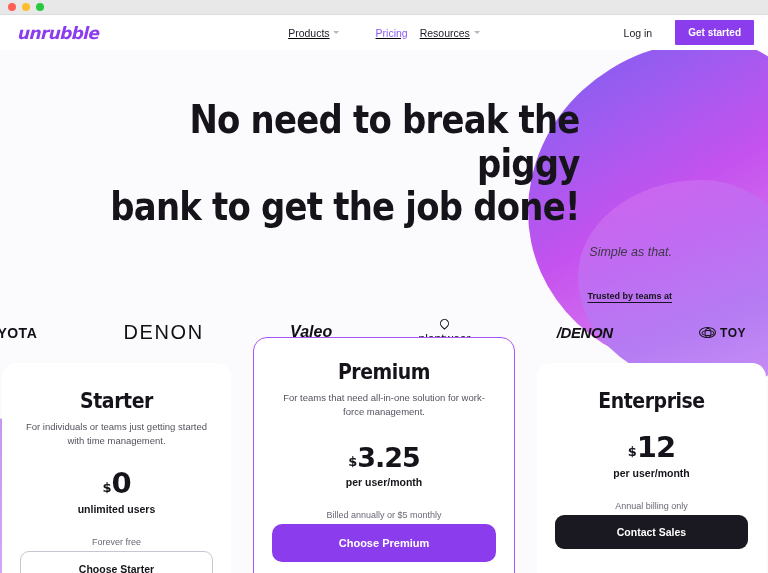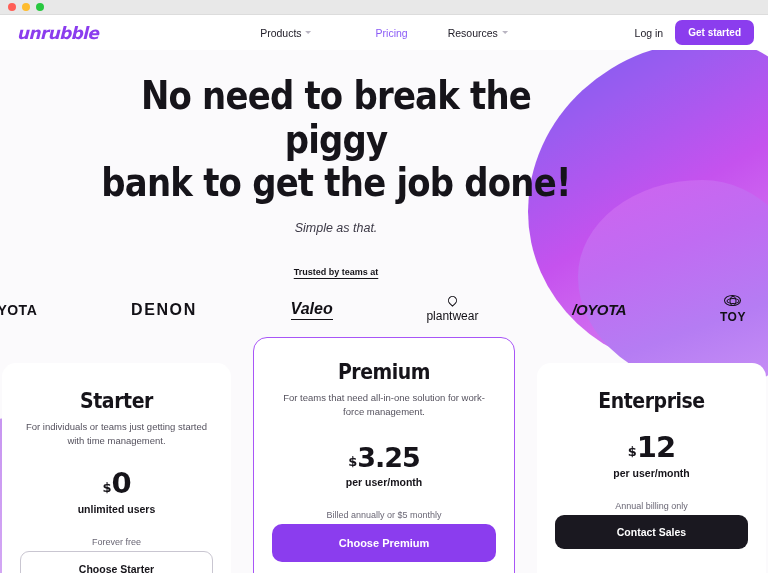--- a/index.html
+++ b/index.html
@@ -89,25 +89,26 @@
     font-weight: 700;
     font-size: 17px;
     color: #8b3dee;
     letter-spacing: -0.6px;
     font-style: italic;
     transform: skewX(-3deg);
   }
   .nav {
     display: flex;
     align-items: center;
-    gap: 40px;
+    gap: 12px;
     margin: 0 auto;
     position: absolute;
     left: 50%;
     transform: translateX(-50%);
+    text-decoration: underline;
   }
   .nav-item {
     font-size: 10.5px;
     color: #23202b;
     display: flex;
     align-items: center;
     gap: 4px;
     cursor: pointer;
     white-space: nowrap;
   }
@@ -116,47 +117,47 @@
     display: inline-block;
     width: 0; height: 0;
     border-left: 3px solid transparent;
     border-right: 3px solid transparent;
     border-top: 3.5px solid #b9b5c2;
   }
   .header-right {
     margin-left: auto;
     display: flex;
     align-items: center;
-    gap: 12px;
+    gap: 23px;
   }
   .login-link {
     font-size: 10.5px;
     color: #23202b;
     cursor: pointer;
   }
   .cta-btn {
     background: #8b3dee;
     color: #ffffff;
     font-size: 10px;
     font-weight: 700;
     border: none;
-    border-radius: 7px;
+    border-radius: 1px;
     padding: 7px 13px;
     cursor: pointer;
     font-family: "Liberation Sans", sans-serif;
     white-space: nowrap;
   }
 
   
   .hero {
     position: absolute;
-    top: 44px; left: 0;
+    top: 68px; left: 0;
     width: 672px;
     z-index: 20;
-    text-align: center;
+    text-align: right;
     padding-top: 30px;
   }
   .headline {
     font-family: "DejaVu Sans", sans-serif;
     font-weight: 700;
     font-size: 39px;
     line-height: 1.12;
     color: #16141a;
     letter-spacing: -0.9px;
     transform: scaleX(0.87);
@@ -193,29 +194,29 @@
   .brand {
     font-size: 14px;
     font-weight: 700;
     color: #121016;
     letter-spacing: 0.5px;
     display: flex;
     align-items: center;
     gap: 4px;
     white-space: nowrap;
   }
-  .brand.denon { font-weight: 700; font-size: 16px; letter-spacing: 1.6px; }
+  .brand.denon { font-weight: 400; font-size: 20px; letter-spacing: 1.6px; }
   .brand.valeo {
     font-size: 16px; font-weight: 700; letter-spacing: 0;
     border-bottom: 1.6px solid #121016;
     padding-bottom: 1px; font-style: italic;
   }
   .brand.plantwear { font-size: 12px; font-weight: 500; letter-spacing: 0; flex-direction: column; }
   .brand.stiga { font-style: italic; font-size: 15px; letter-spacing: -0.4px; }
-  .brand.toy { font-size: 12px; flex-direction: column; }
+  .brand.toy { font-size: 12px; }
   .toyota-mark {
     width: 17px; height: 11px;
     border: 1.4px solid #121016;
     border-radius: 50%;
     position: relative;
     flex: none;
   }
   .toyota-mark::before {
     content: "";
     position: absolute;
@@ -404,21 +405,21 @@
         <span>DENON</span>
       </div>
       <div class="brand valeo">
         <span>Valeo</span>
       </div>
       <div class="brand plantwear">
         <span class="plant-mark"></span>
         <span>plantwear</span>
       </div>
       <div class="brand stiga">
-        <span>/OYOTA</span>
+        <span>/DENON</span>
       </div>
       <div class="brand toy">
         <span class="toyota-mark"></span>
         <span>TOY</span>
       </div>
     </div>
   </div>
 
   <div class="cards">
 

